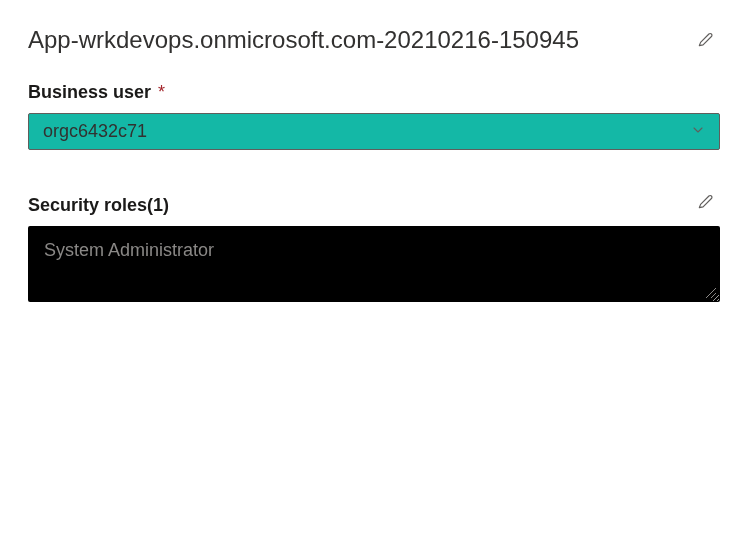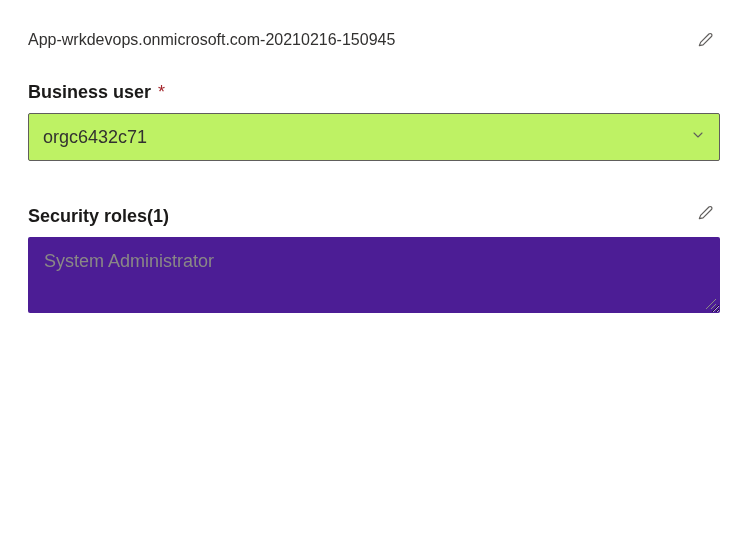--- a/index.html
+++ b/index.html
@@ -76,40 +76,40 @@
   }
   .edit-btn svg { width: 20px; height: 20px; }
 
   .app-value-row {
     display: flex;
     align-items: center;
     justify-content: space-between;
     margin-top: 6px;
   }
   .app-value {
-    font-size: 16px;
+    font-size: 24px;
     font-weight: 400;
     color: #323130;
   }
 
   .select-wrap {
     position: relative;
     width: 100%;
     margin-top: 10px;
   }
   .select-input {
     width: 100%;
-    height: 48px;
+    height: 37px;
     padding: 0 64px 0 14px;
     font-size: 18px;
     font-family: inherit;
     color: #323130;
     border: 1px solid #605e5c;
     border-radius: 2px;
-    background: #bef264;
+    background: #14b8a6;
     appearance: none;
     outline: none;
   }
   .select-caret {
     position: absolute;
     right: 14px;
     top: 50%;
     transform: translateY(-50%);
     pointer-events: none;
     color: #605e5c;
@@ -125,21 +125,21 @@
   }
   .roles-header .field-label { font-weight: 600; }
 
   .roles-box {
     position: relative;
     width: 100%;
     min-height: 76px;
     padding: 14px 16px;
     font-size: 18px;
     color: #8a8886;
-    background: #4c1d95;
+    background: #000000;
     border: none;
     border-radius: 2px;
     resize: both;
     overflow: auto;
   }
   .roles-resize {
     position: absolute;
     right: 3px;
     bottom: 3px;
     width: 14px;

